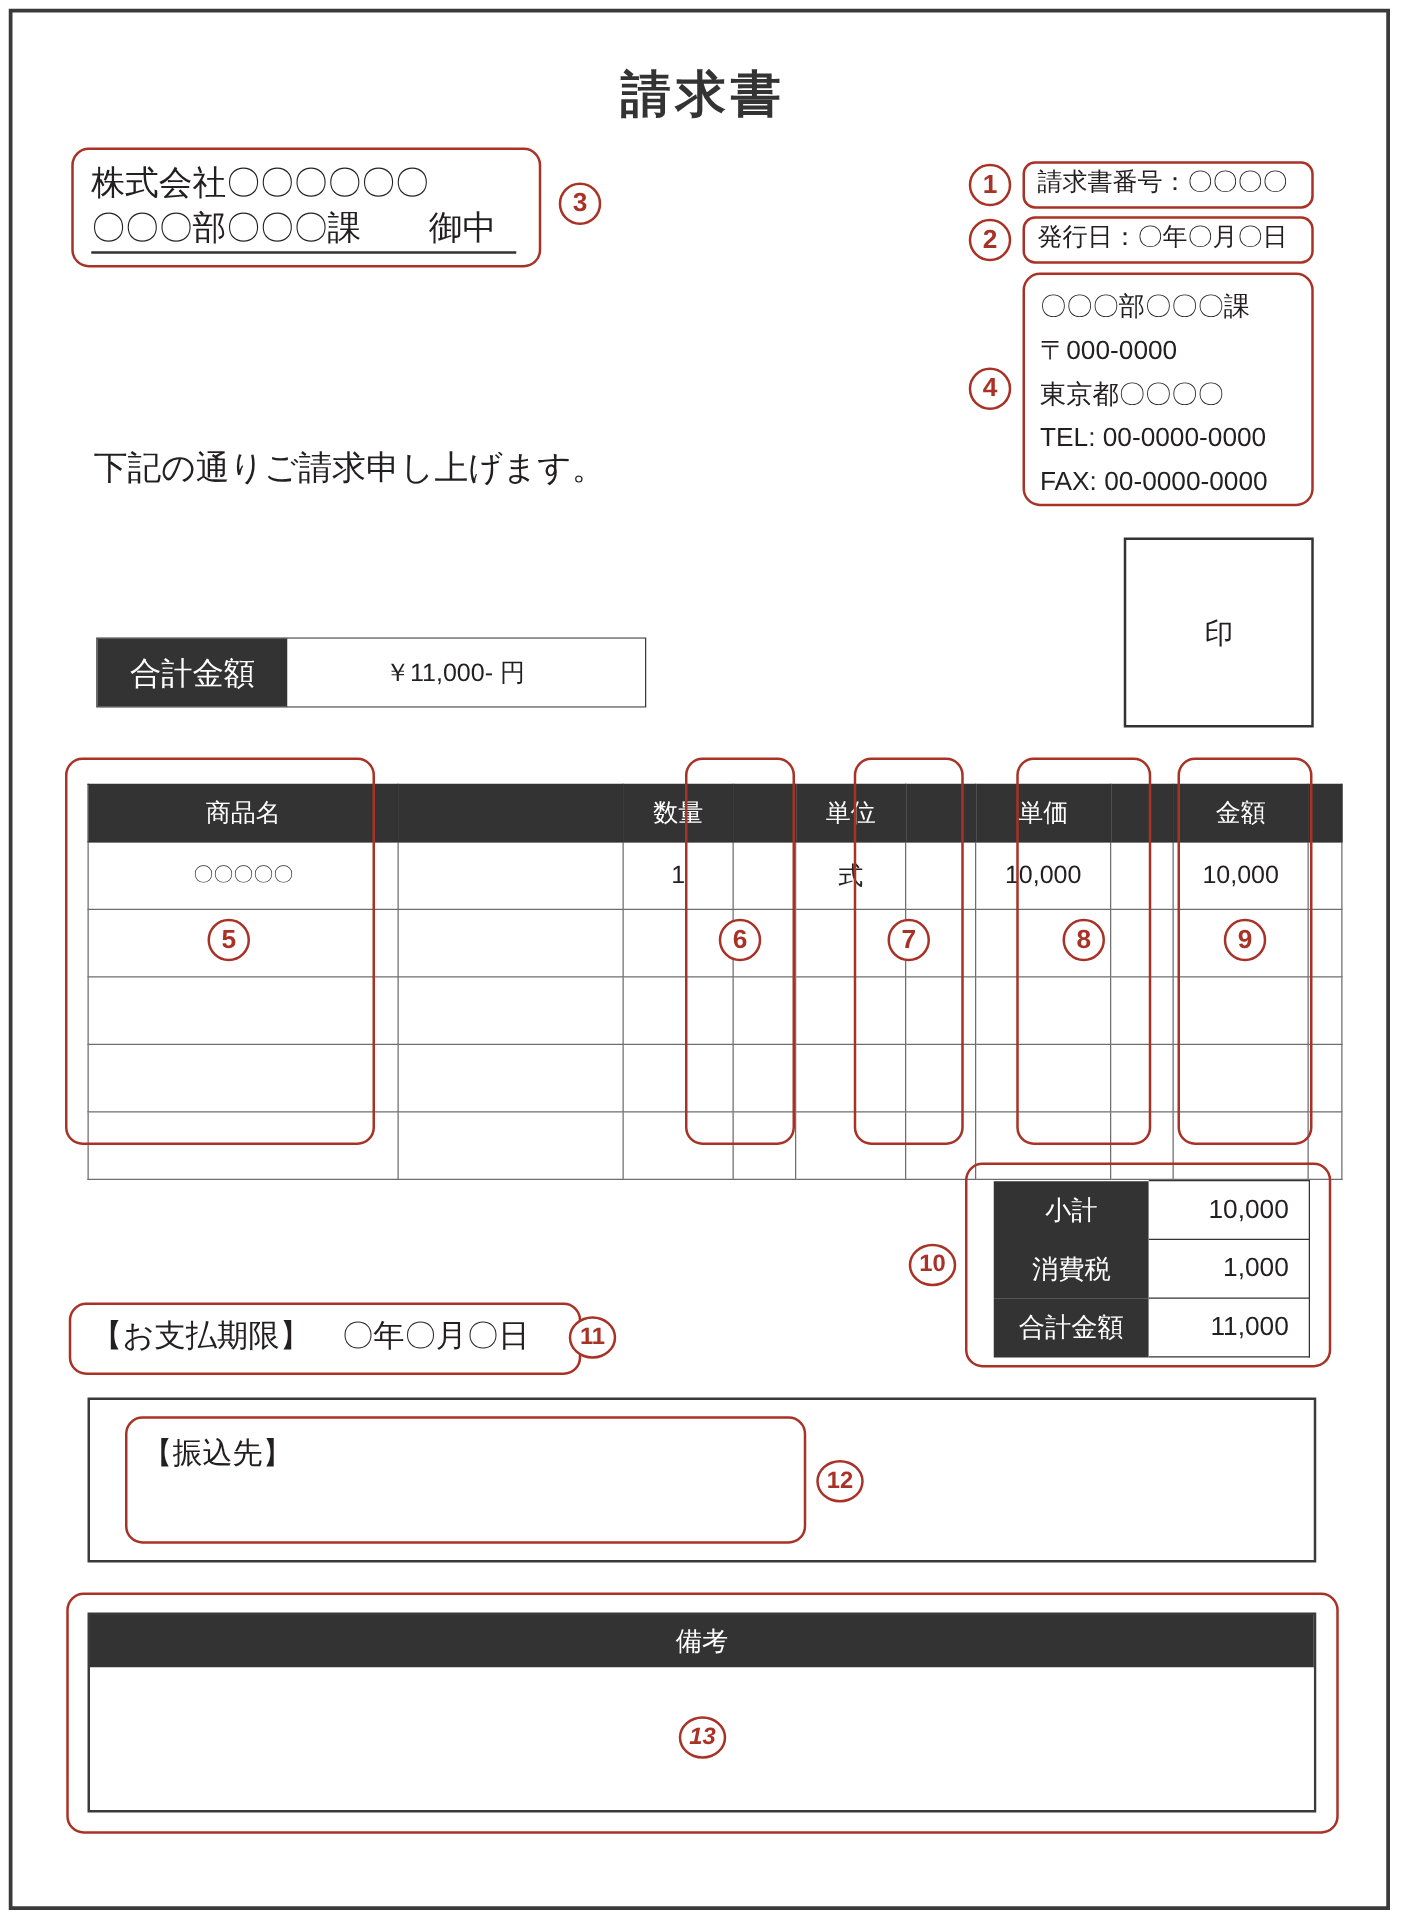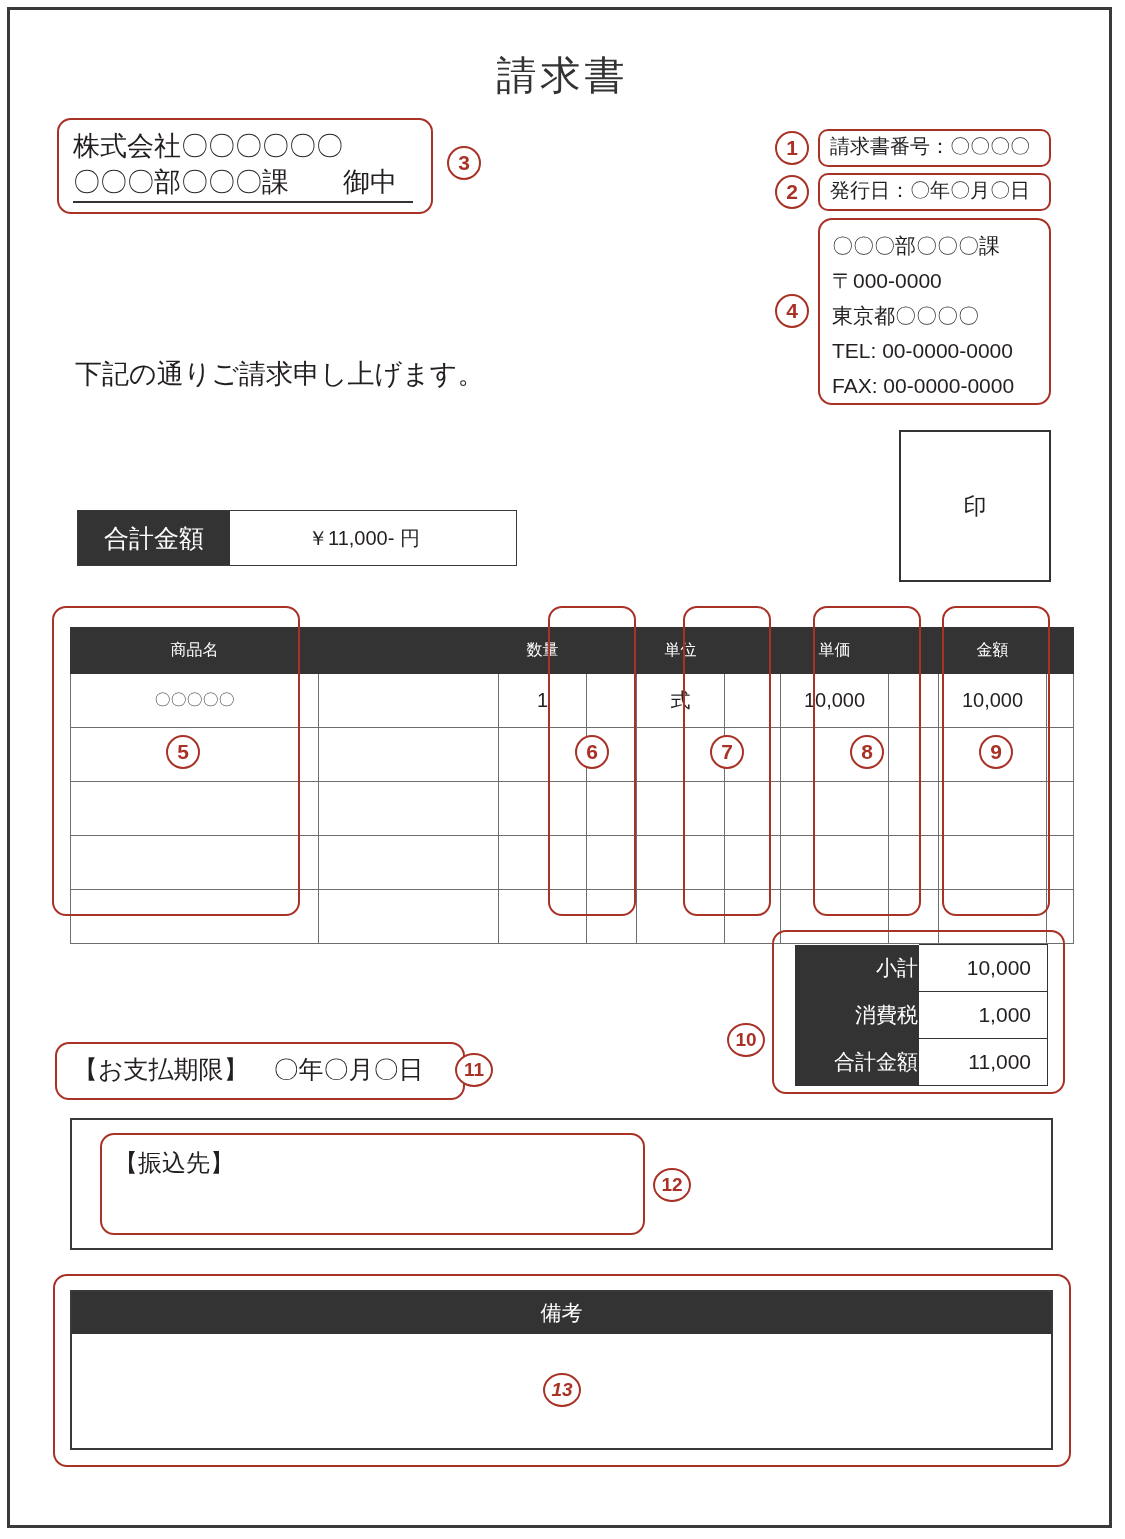--- a/index.html
+++ b/index.html
@@ -33,21 +33,21 @@
   }
 
   
   .doc-title {
     position: absolute;
     left: 0;
     top: 48px;
     width: 1125px;
     text-align: center;
     font-size: 40px;
-    font-weight: normal;
+    font-weight: bold;
     letter-spacing: 4px;
     color: #333333;
   }
 
   
   .annot-box {
     position: absolute;
     border: 2px solid #a93226;
     border-radius: 14px;
     box-sizing: border-box;
@@ -198,21 +198,21 @@
     position: absolute;
     left: 70px;
     top: 627px;
     width: 983px;
     border-collapse: collapse;
     table-layout: fixed;
   }
   .items-table th {
     background: #333333;
     color: #ffffff;
-    font-size: 16px;
+    font-size: 20px;
     font-weight: normal;
     height: 43px;
     border: 1px solid #333333;
   }
   .items-table td {
     height: 51px;
     border: 1px solid #6e6e6e;
     font-size: 20px;
     text-align: center;
     background: #ffffff;
@@ -228,21 +228,21 @@
     border-collapse: collapse;
     table-layout: fixed;
   }
   .totals th {
     background: #333333;
     color: #ffffff;
     font-size: 21px;
     font-weight: normal;
     height: 44px;
     width: 122px;
-    text-align: right;
+    text-align: center;
   }
   .totals td {
     background: #ffffff;
     font-size: 21px;
     height: 44px;
     text-align: right;
     padding-right: 16px;
     border: 1px solid #333333;
     border-left: none;
   }
@@ -481,21 +481,21 @@
       <th>消費税</th>
       <td>1,000</td>
     </tr>
     <tr>
       <th>合計金額</th>
       <td>11,000</td>
     </tr>
   </tbody>
     </table>
   <div class="annot-box" style="left:772px; top:930px; width:293px; height:164px;"></div>
-  <div class="annot-num wide" style="left:727px; top:995px;margin-top:28px;">10</div>
+  <div class="annot-num wide" style="left:727px; top:995px;">10</div>
 
   <div class="pay-due">【お支払期限】　〇年〇月〇日</div>
   <div class="annot-box" style="left:55px; top:1042px; width:410px; height:58px;"></div>
   <div class="annot-num wide" style="left:455px; top:1053px;">11</div>
 
   <div class="bank-outer"></div>
   <div class="bank-inner">
     <div>【振込先】</div>
   </div>
   <div class="annot-box" style="left:100px; top:1133px; width:545px; height:102px;"></div>

